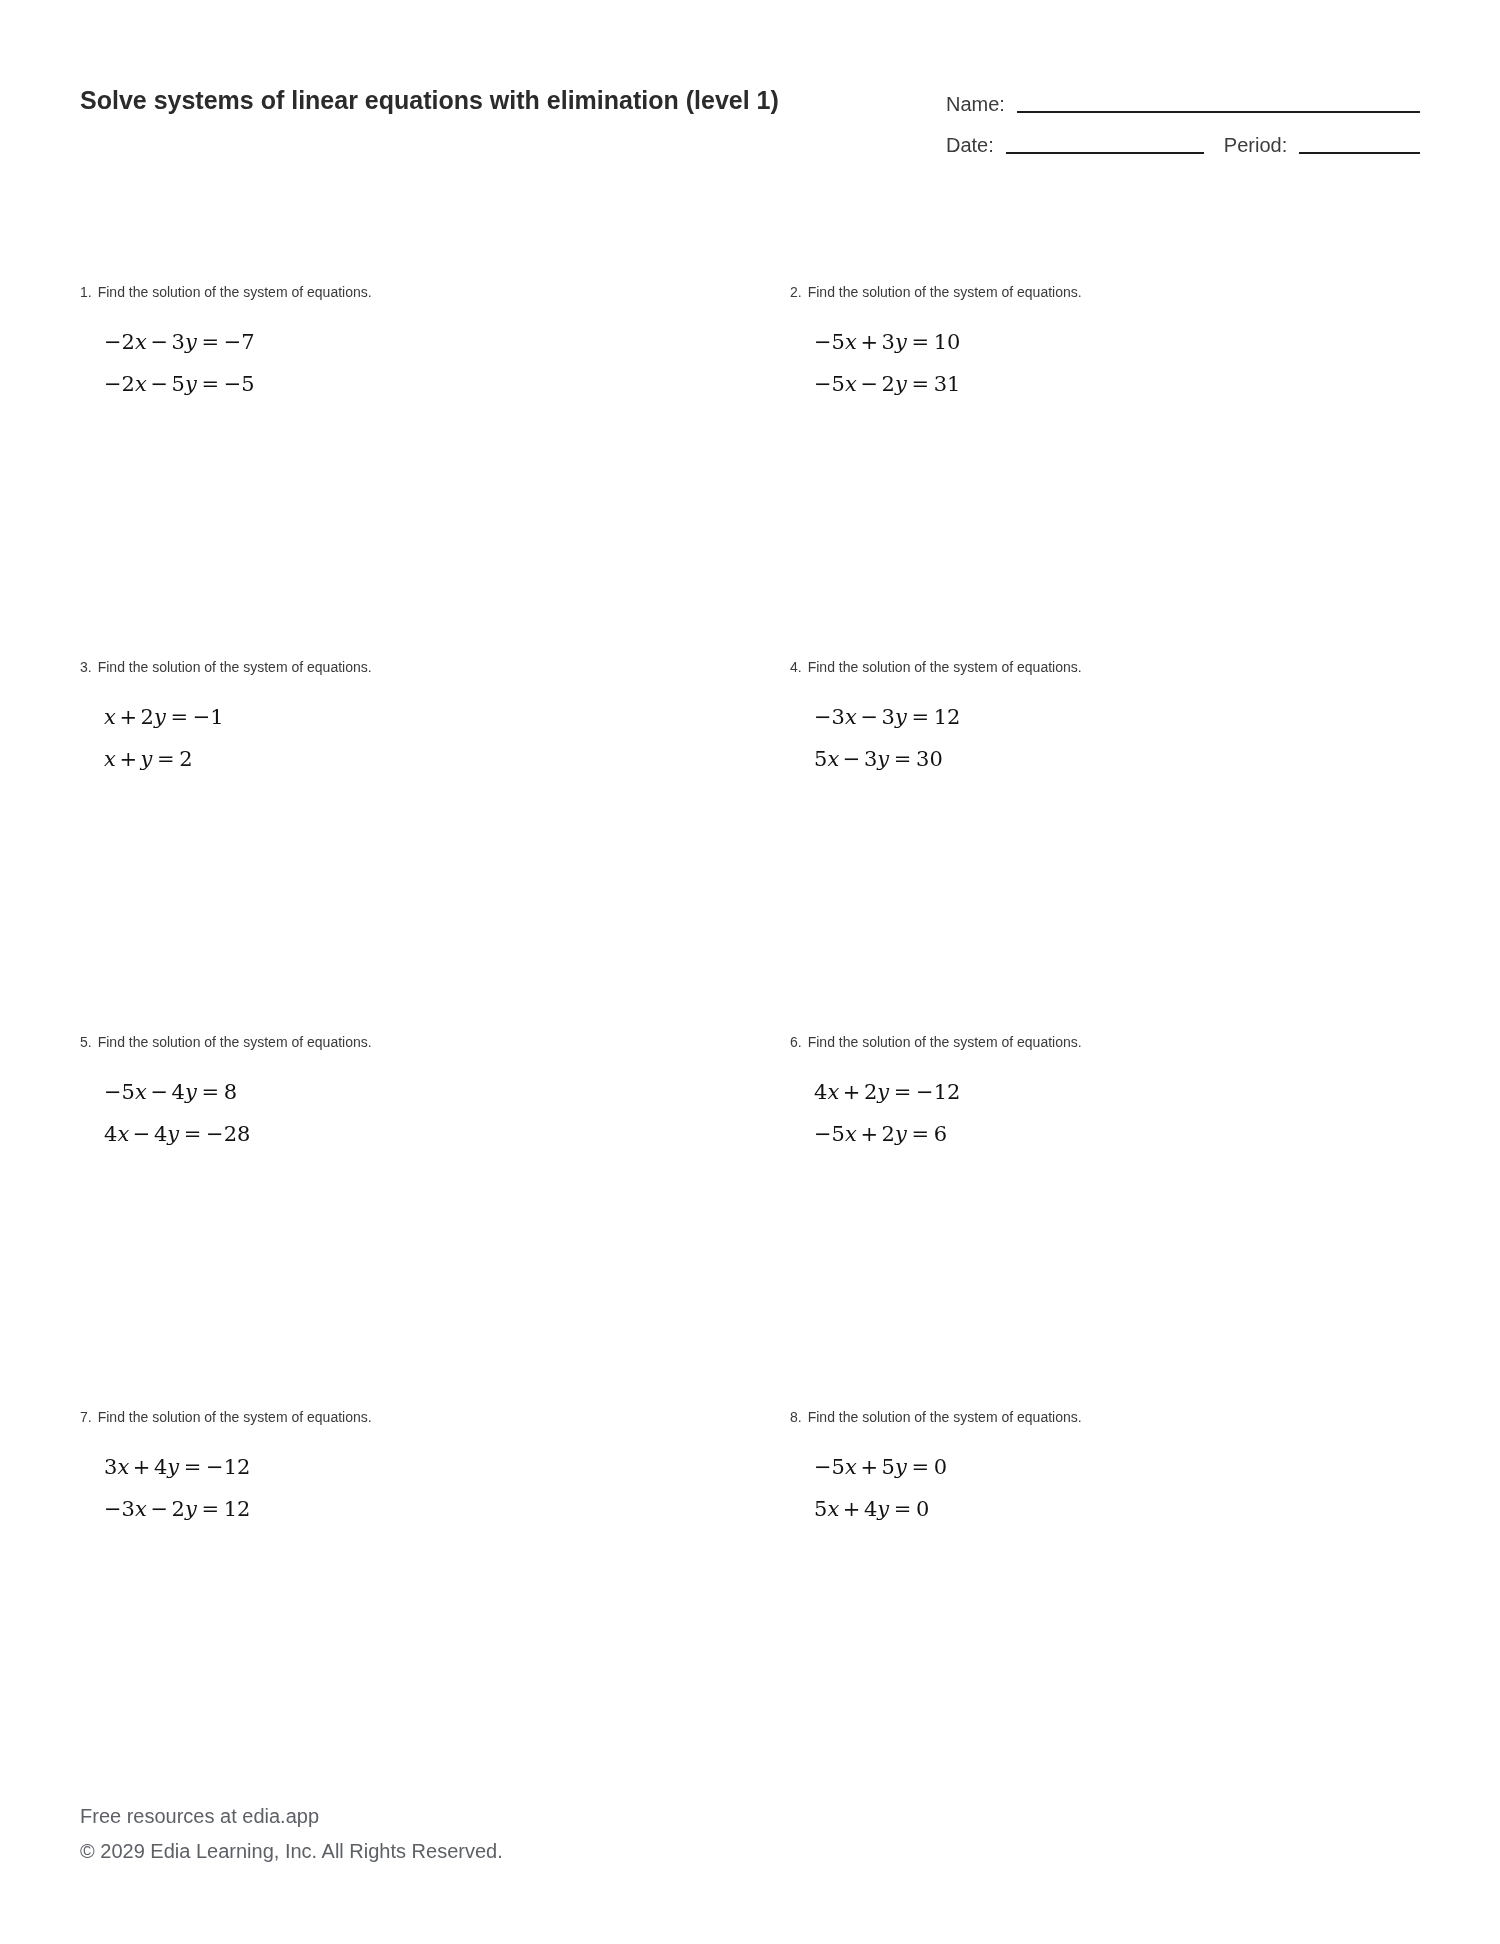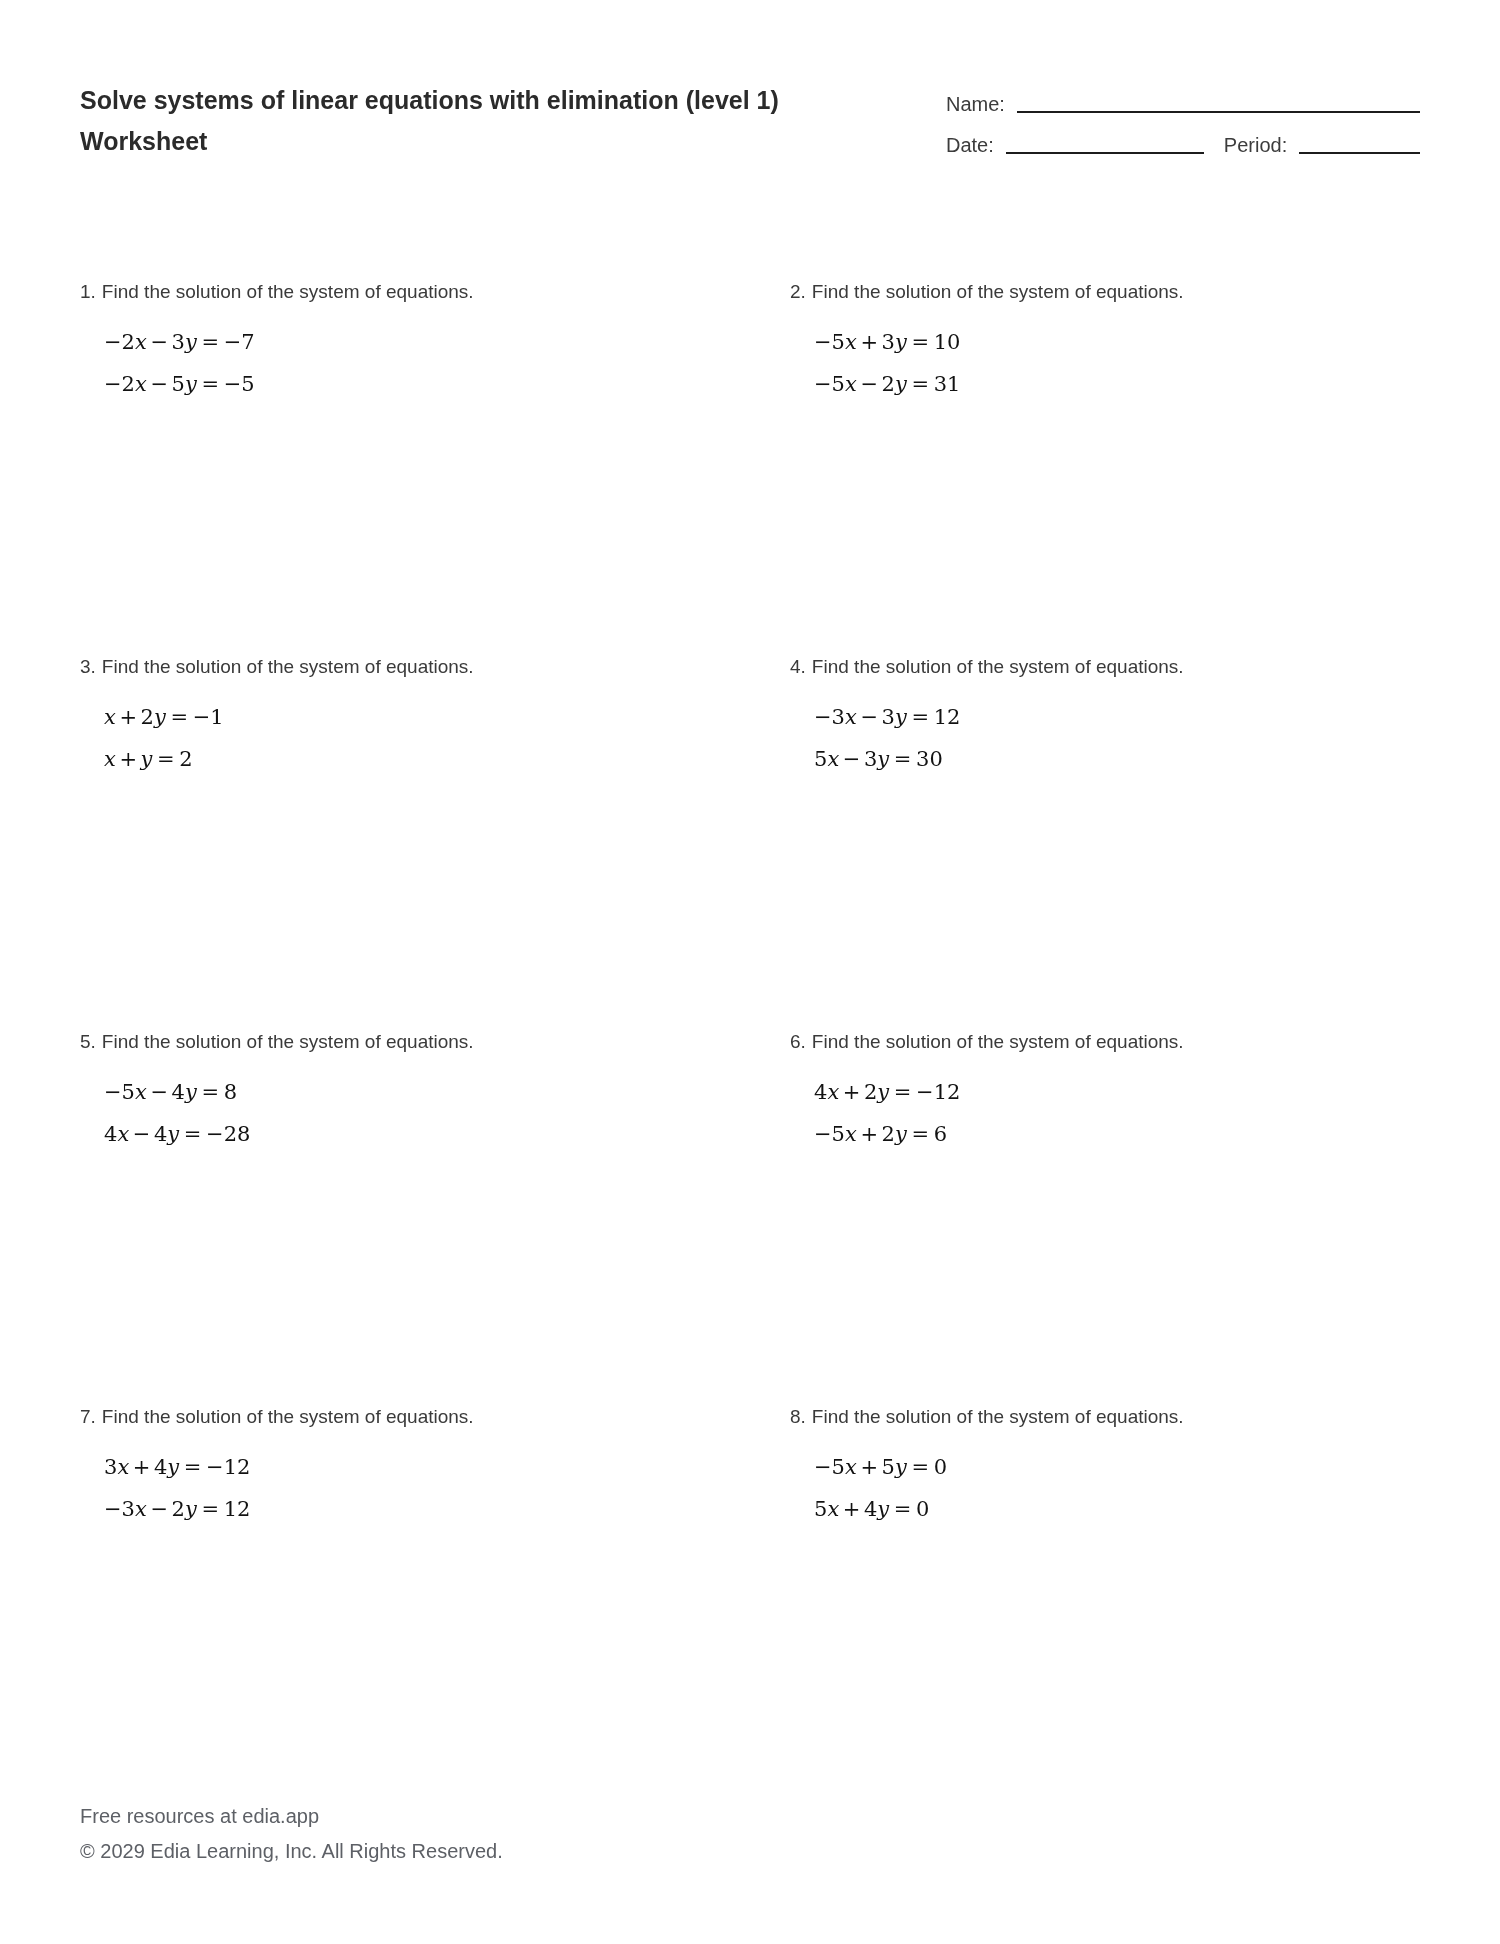--- a/index.html
+++ b/index.html
@@ -39,21 +39,21 @@
     margin-left: 12px;
     margin-bottom: 3px;
   }
   .name-line { flex: 1; }
   .date-line { width: 198px; }
   .period-label { margin-left: 20px; }
   .period-line { flex: 1; }
 
   
   .problem { position: absolute; width: 650px; }
-  .p-line { font-size: 19px; color: #3a3a3a; line-height: 28px; white-space: nowrap; }
+  .p-line { font-size: 14px; color: #3a3a3a; line-height: 28px; white-space: nowrap; }
   .p-num { margin-right: 6px; }
   .equations { margin: 15px 0 0 24px; }
   .eq {
     font-family: "DejaVu Serif", serif;
     font-size: 21px;
     line-height: 42px;
     color: #121212;
     white-space: nowrap;
   }
   .eq .var { font-style: italic; }
@@ -71,21 +71,20 @@
   }
 </style>
 </head>
 <body>
 
 <div class="page">
 
   <header>
     <div class="title-block">
       <div class="title">Solve systems of linear equations with elimination (level 1)</div>
-      <div class="subtitle">Worksheet</div>
     </div>
 
     <div class="fields">
       <div class="field-row">
         <span class="field-label">Name:</span>
         <span class="blank-line name-line"></span>
       </div>
       <div class="field-row">
         <span class="field-label">Date:</span>
         <span class="blank-line date-line"></span>

